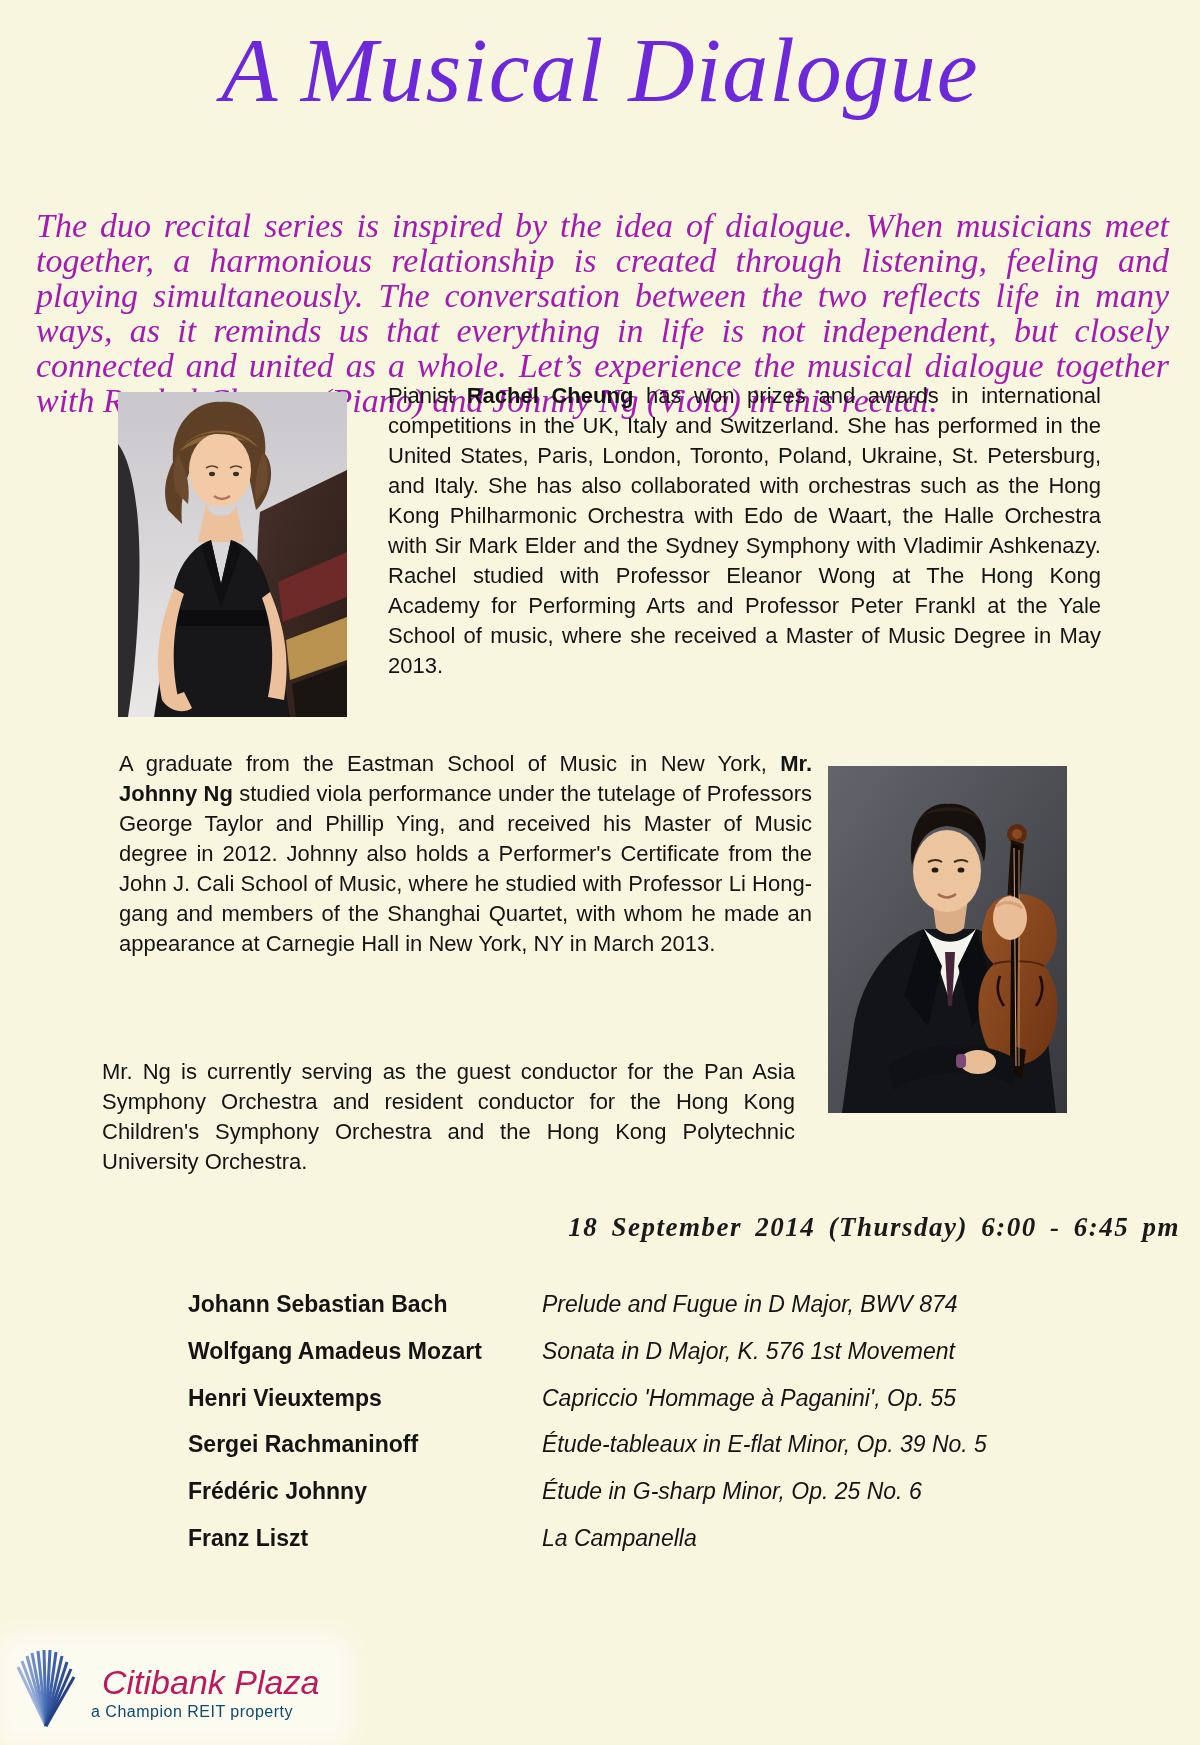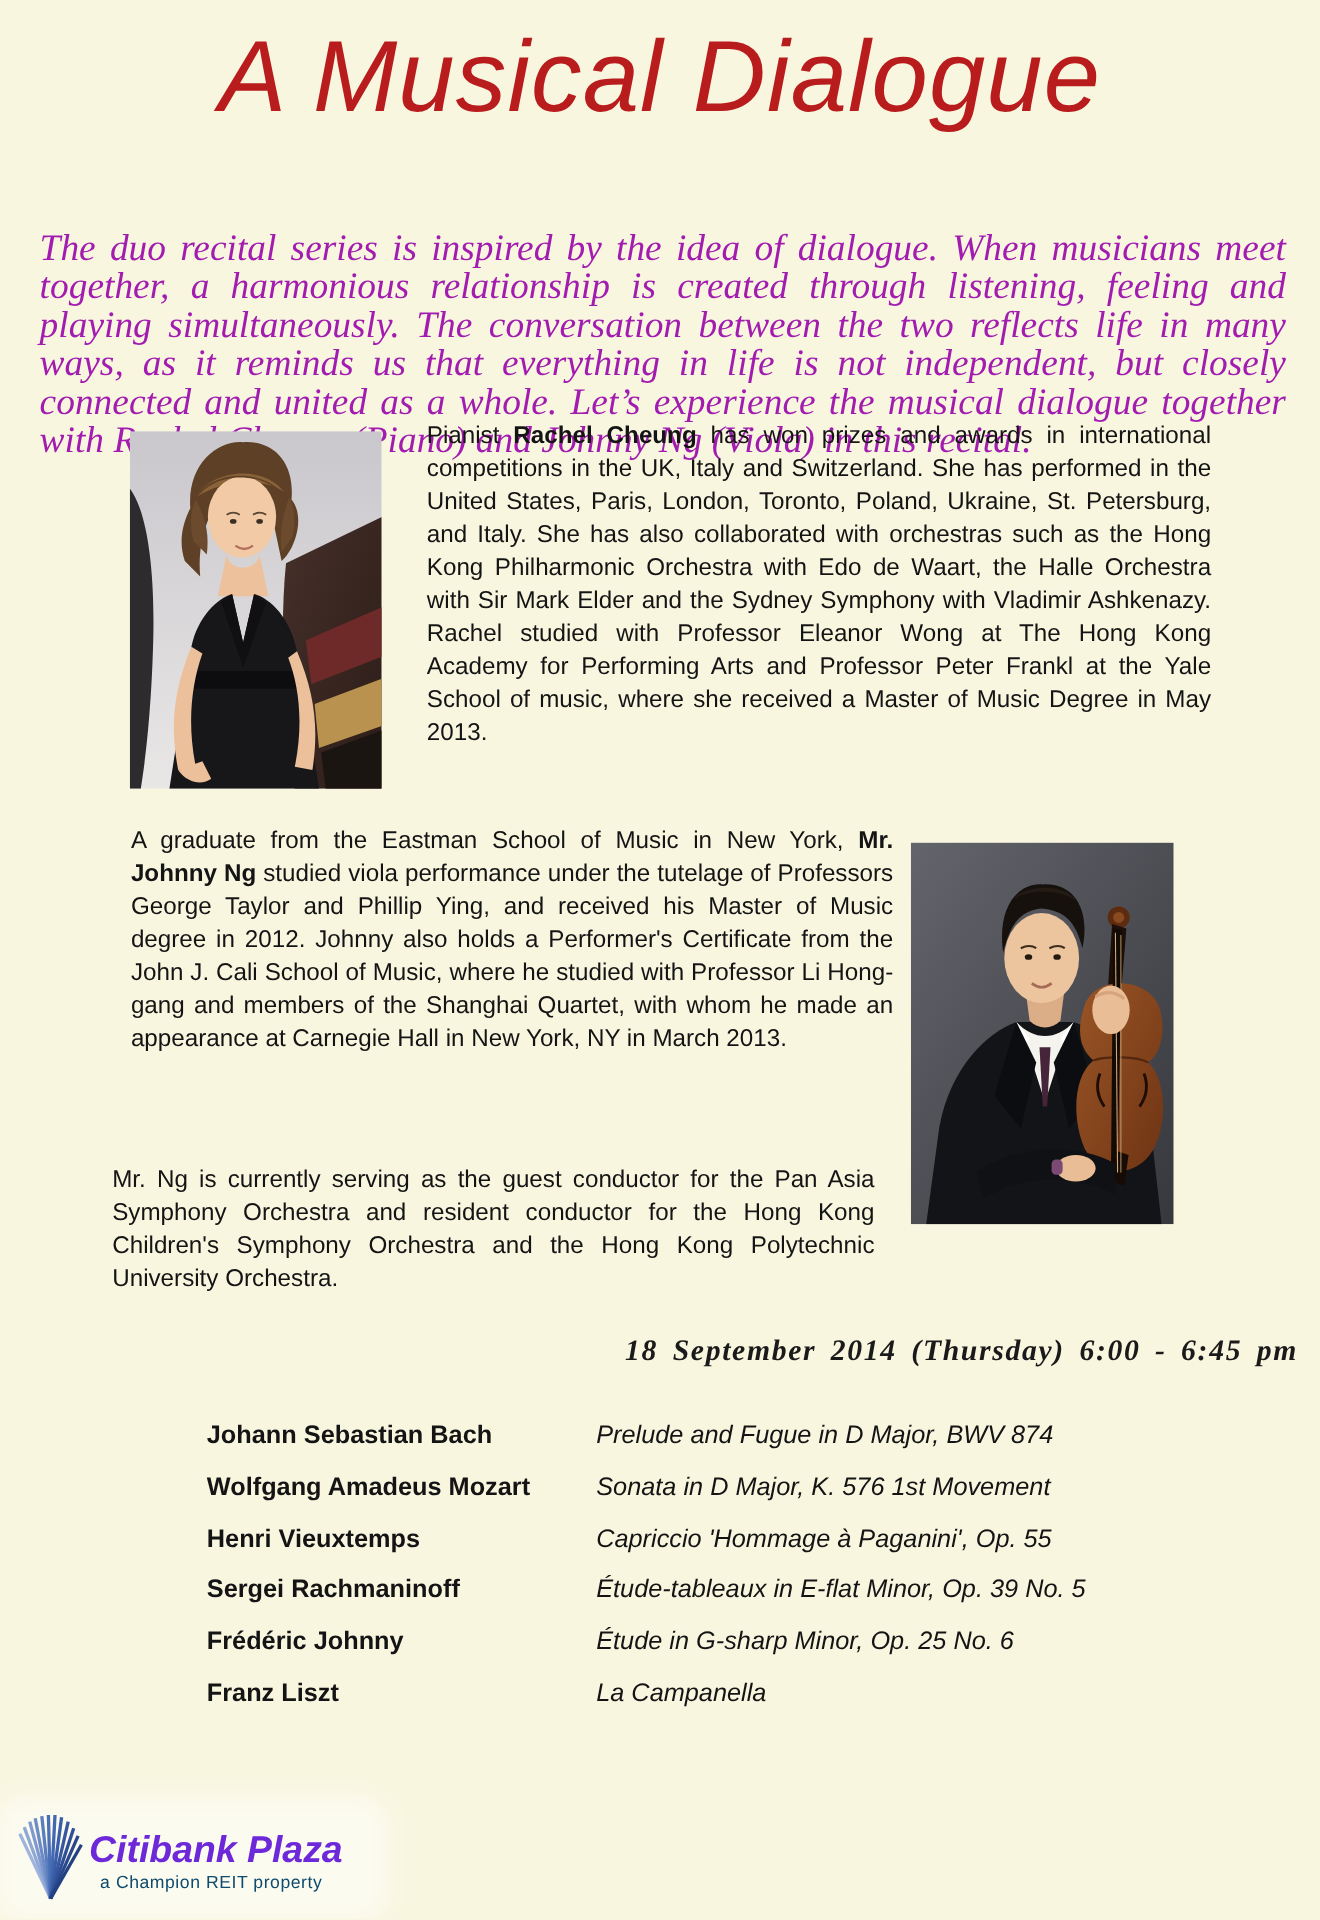--- a/index.html
+++ b/index.html
@@ -10,26 +10,26 @@
     background: #F9F6E0;
     font-family: "Liberation Sans", sans-serif;
     color: #141414;
     overflow: hidden;
     margin: 0 auto;
   }
   .title {
     position: absolute;
     top: 22px; left: 0; right: 0;
     text-align: center;
-    font-family: Liberation Sans, sans-serif;
+    font-family: Liberation Serif, serif;
     font-style: italic;
     font-weight: 500;
     font-size: 92px;
     line-height: 1.05;
-    color: #b91c1c;
+    color: #6d28d9;
     letter-spacing: 1px;
   }
   .intro {
     position: absolute;
     left: 36px; right: 31px; top: 174px;
     font-family: "Liberation Serif", serif;
     font-style: italic;
     font-size: 34px;
     line-height: 35px;
     text-align: justify;
@@ -71,25 +71,25 @@
   .logo-halo {
     position: absolute;
     left: -6px; top: 2px; width: 330px; height: 86px;
     background: rgba(255,255,255,0.5);
     border-radius: 12px;
     box-shadow: 0 0 20px 14px rgba(255,255,255,0.5);
   }
   .logo-icon { position: absolute; left: 0; top: 4px; }
   .logo-title {
     position: absolute;
-    left: 66px; top: 18px;
-    font-weight: bold;
+    left: 87px; top: 18px;
+    font-weight: normal;
     font-style: italic;
     font-size: 34px;
-    color: #6d28d9;
+    color: #be185d;
     letter-spacing: 0px;
     white-space: nowrap;
   }
   .logo-subtitle {
     position: absolute;
     left: 76px; top: 58px;
     font-size: 16px;
     color: #0c4a6e;
     letter-spacing: 0.5px;
     white-space: nowrap;

